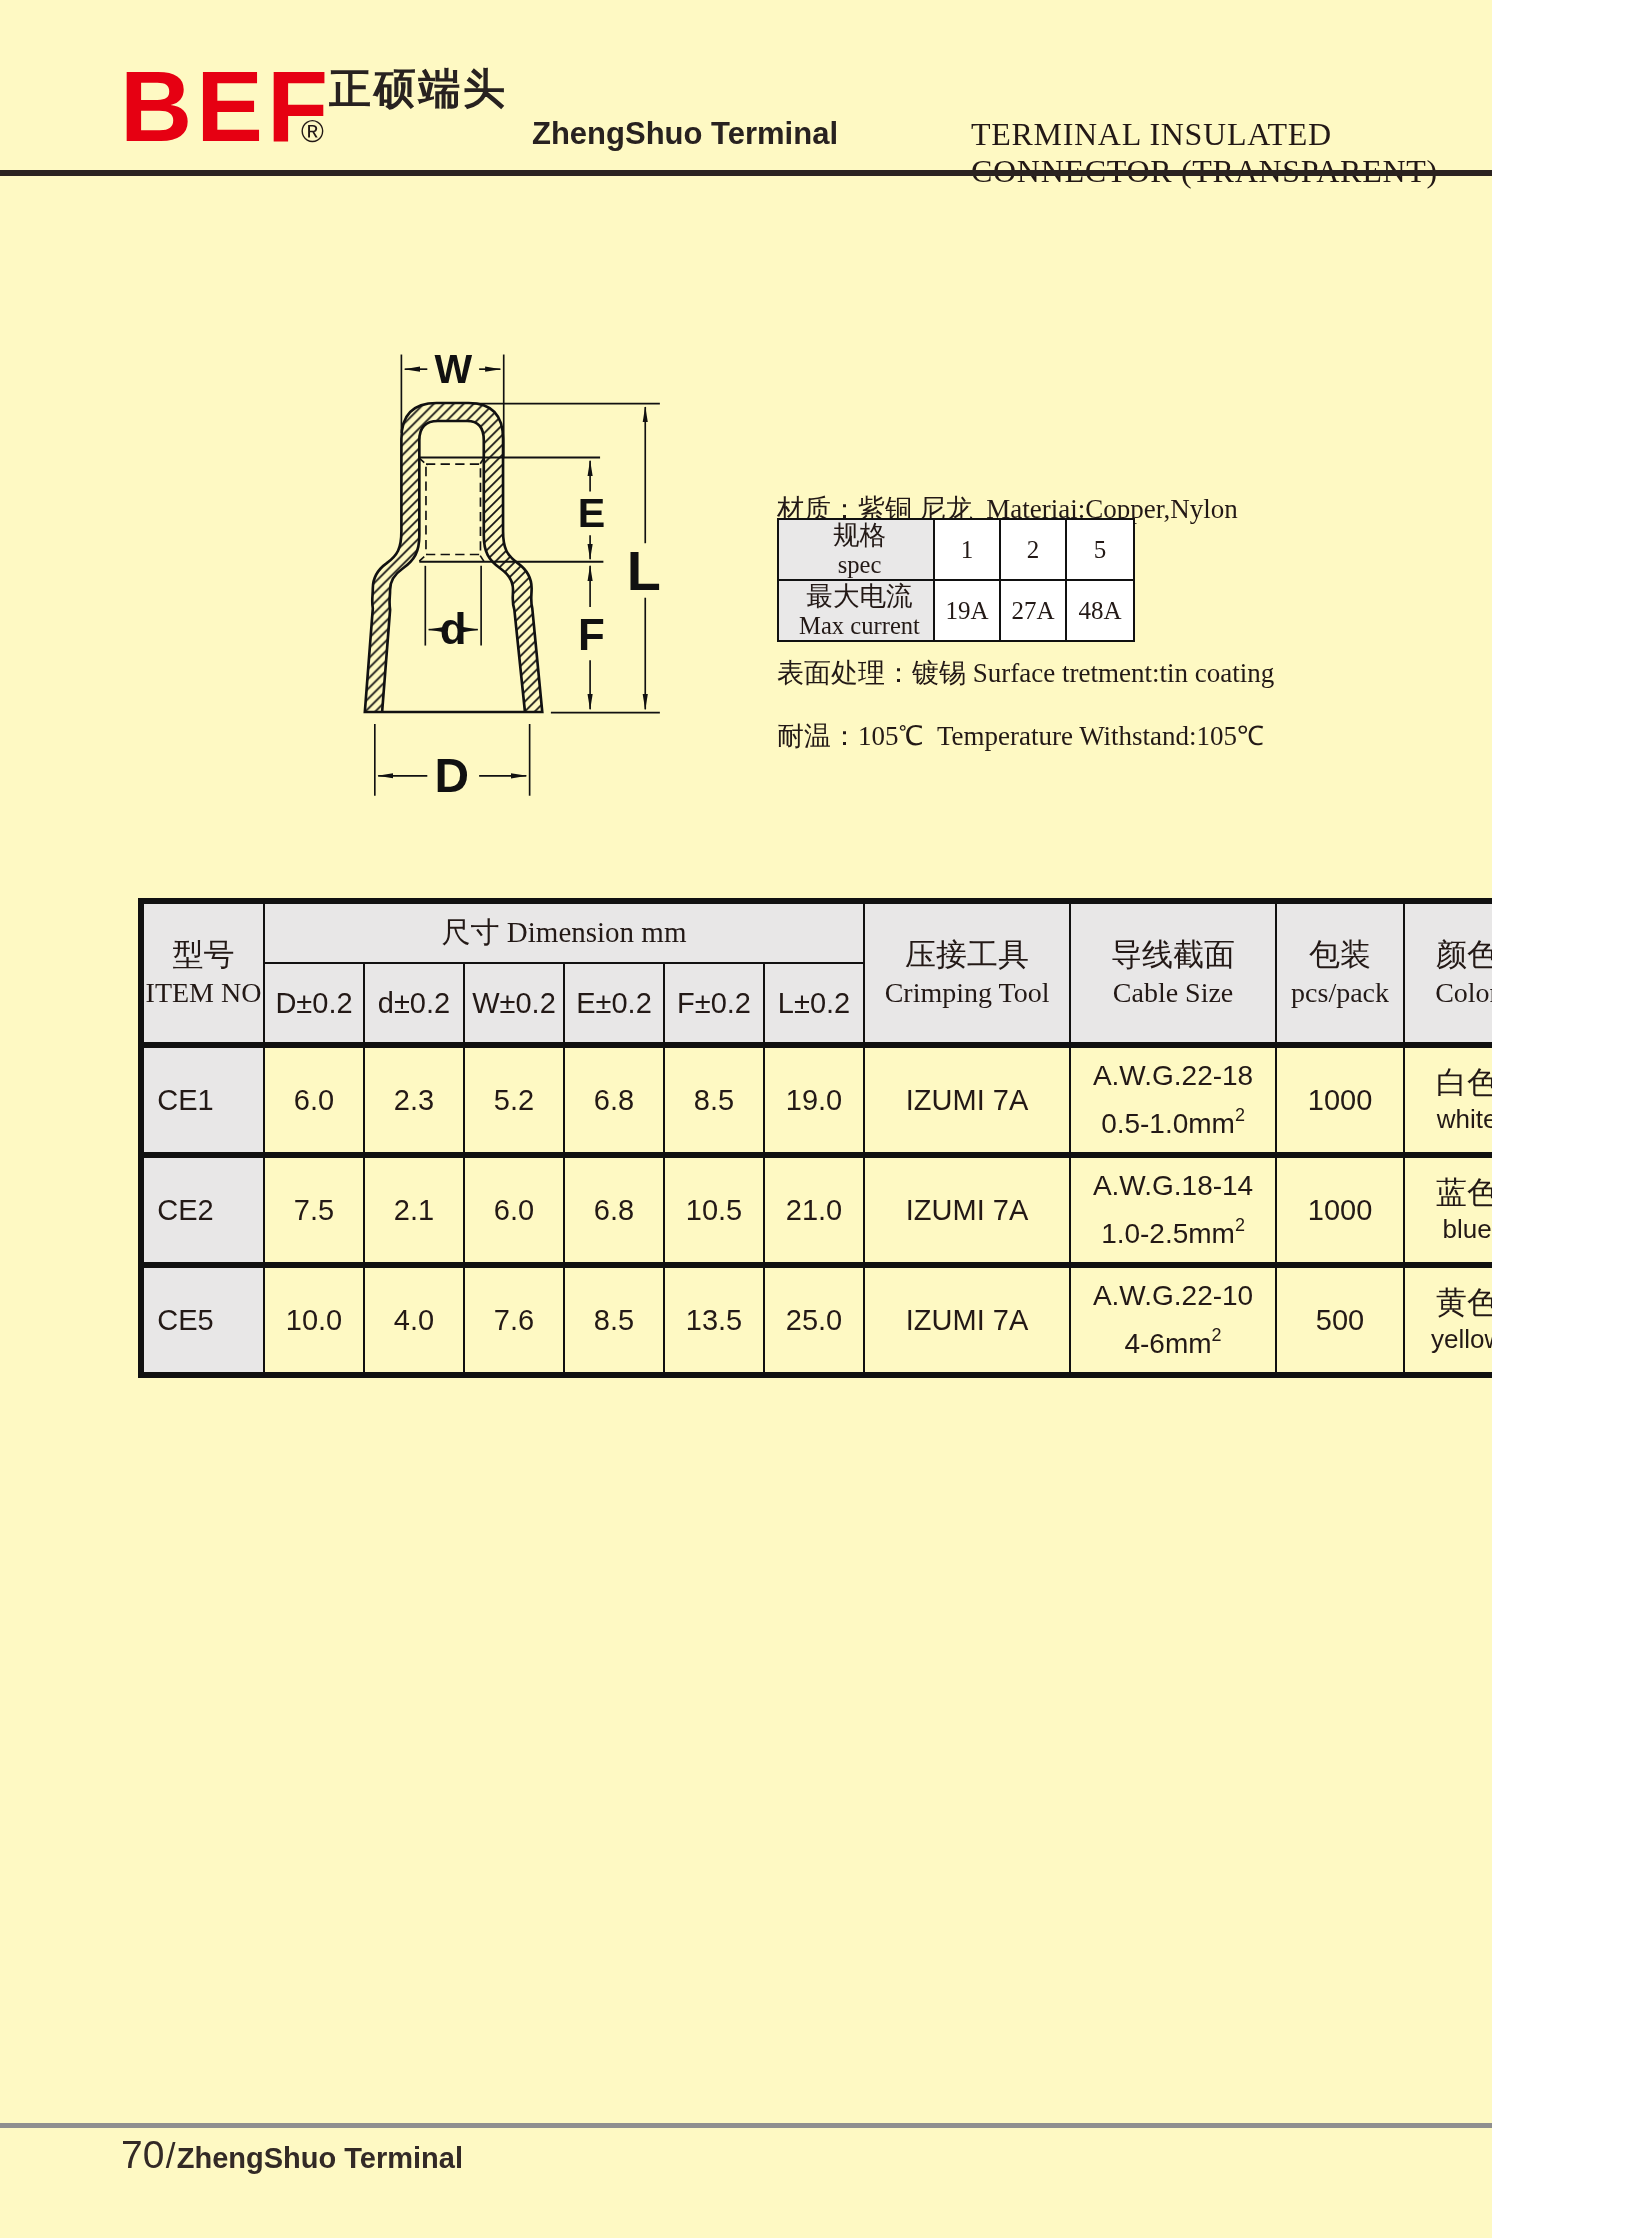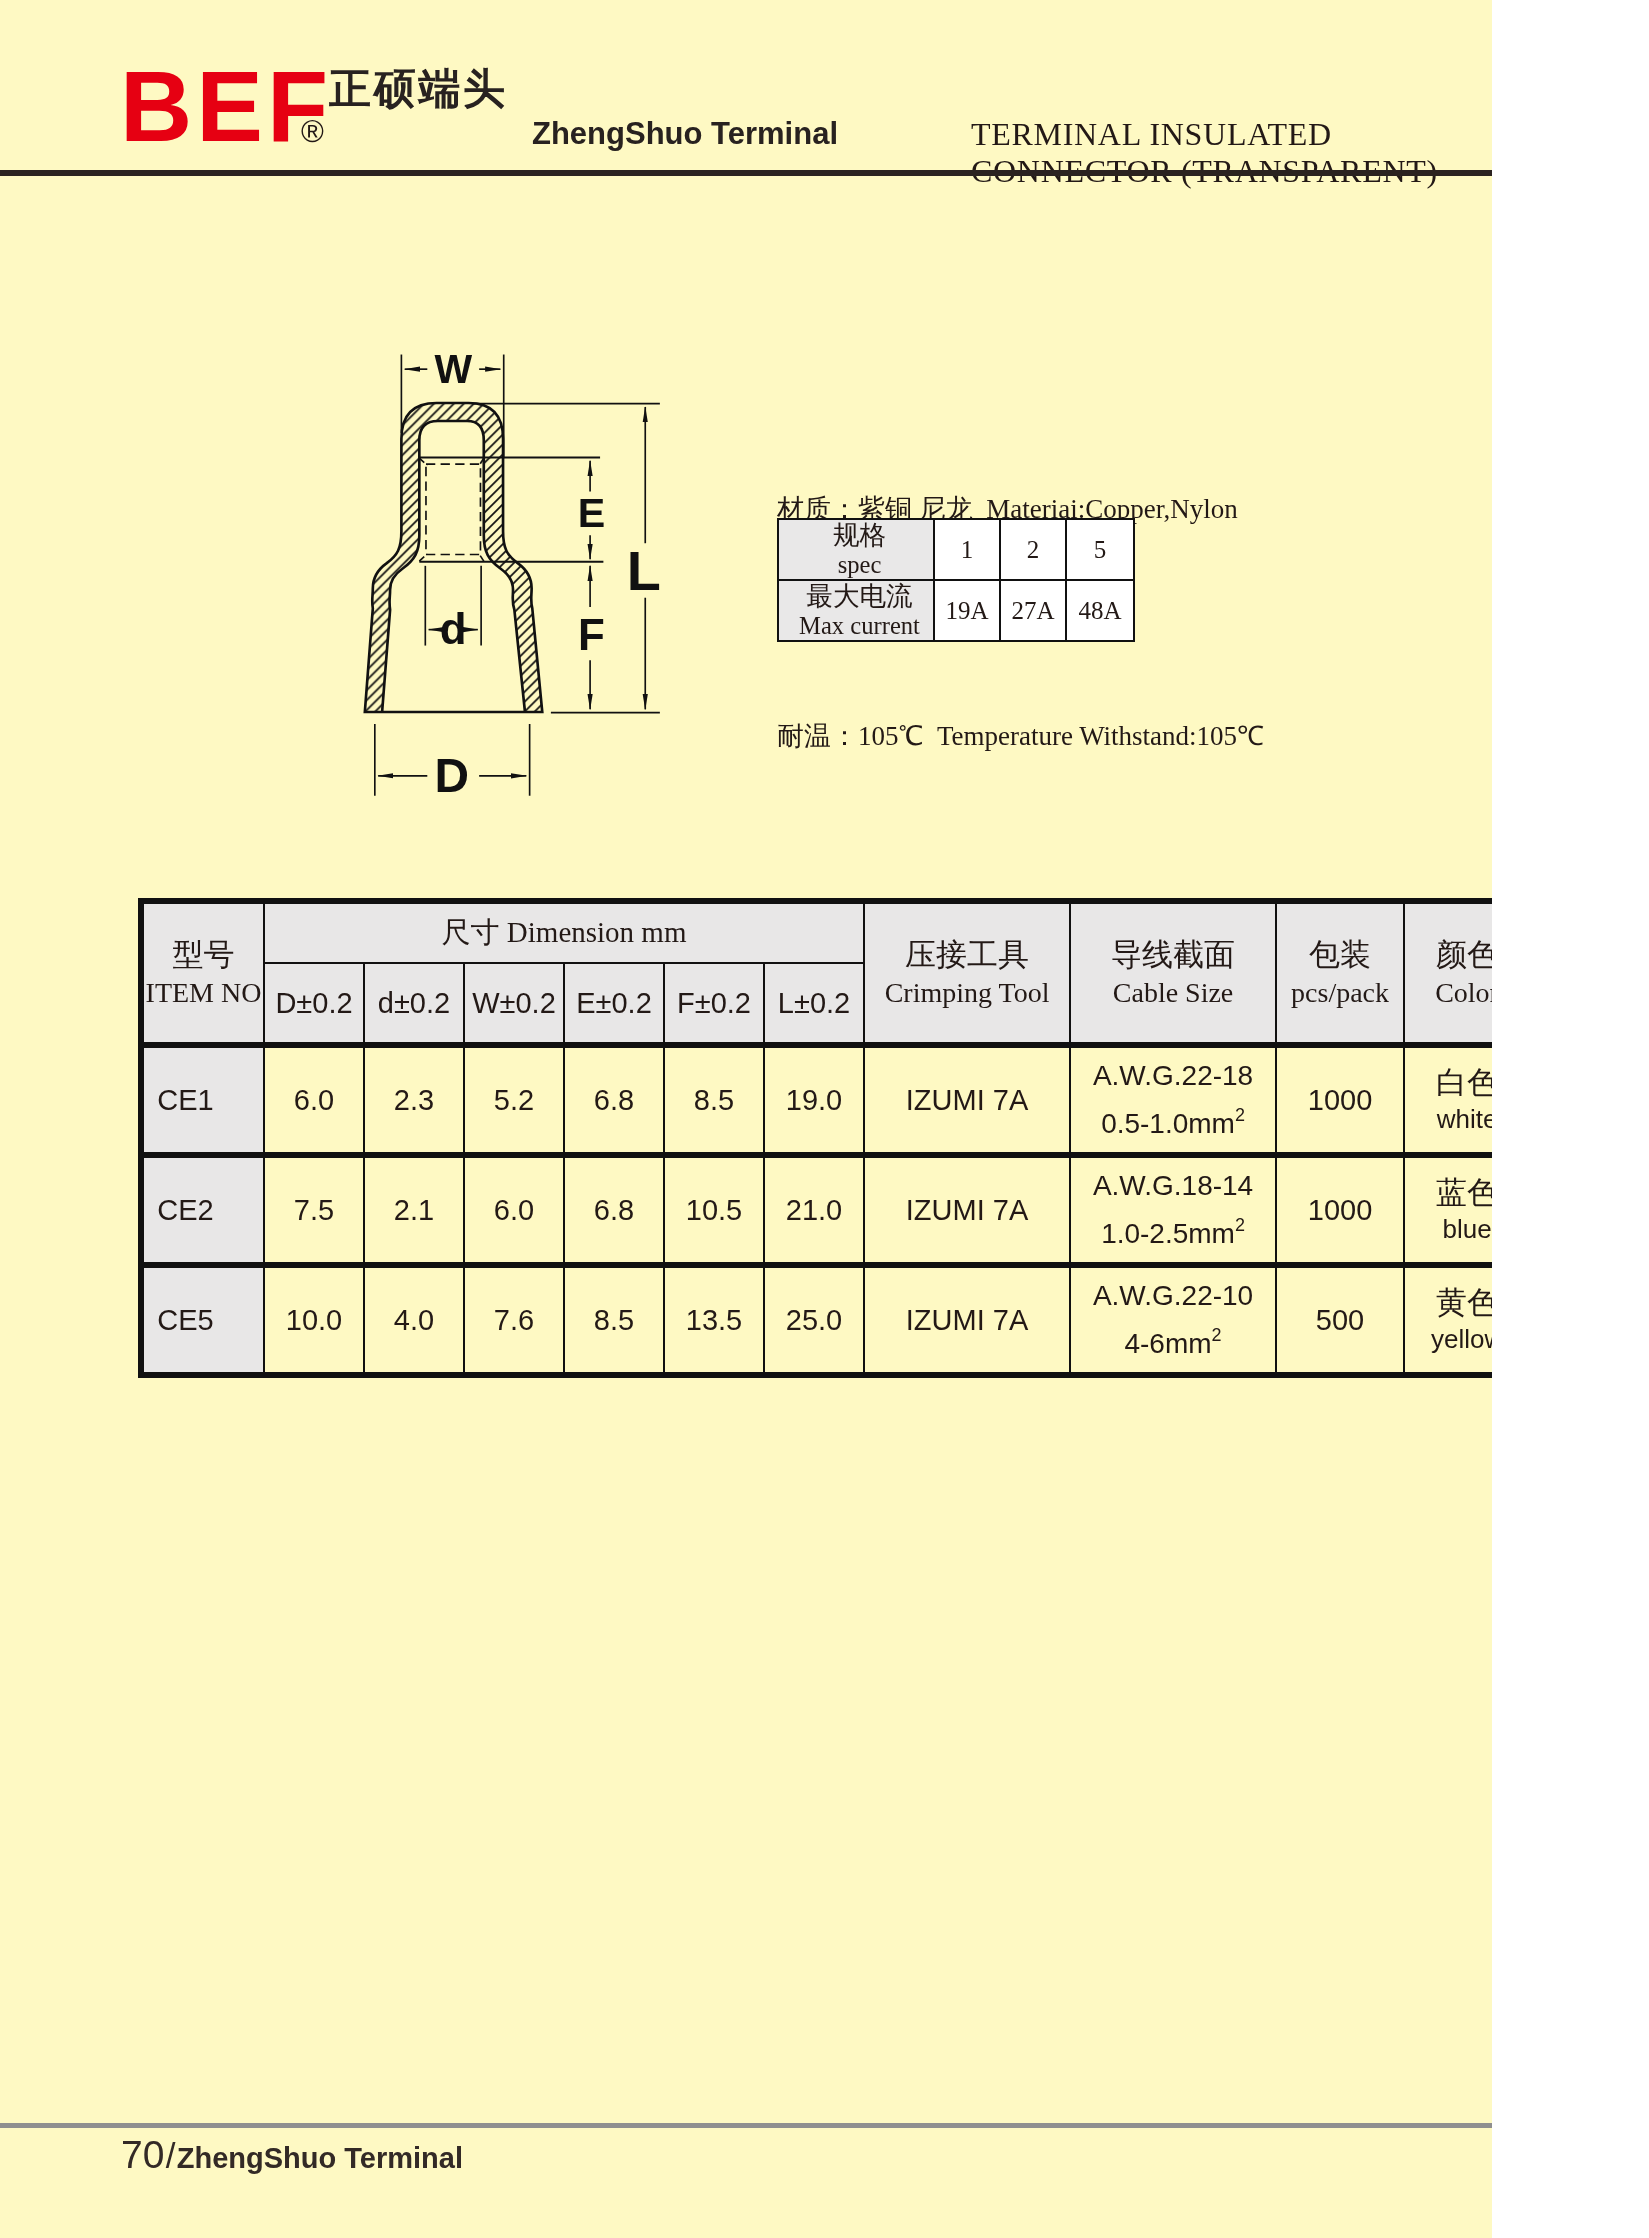--- a/index.html
+++ b/index.html
@@ -155,20 +155,21 @@
         <div class="cn">最大电流</div>
         <div class="en">Max current</div>
       </td>
       <td class="v">19A</td>
       <td class="v">27A</td>
       <td class="v">48A</td>
     </tr>
   </tbody>
     </table>
 
+  <div class="spec-line" style="top:655px">表面处理：镀锡 Surface tretment:tin coating</div>
   <div class="spec-line" style="top:716px">耐温：105℃  Temperature Withstand:105℃</div>
 
   <table class="main-table">
     <colgroup>
       <col style="width:123px">
         <col style="width:100px">
         <col style="width:100px">
         <col style="width:100px">
       <col style="width:100px">
         <col style="width:100px">

